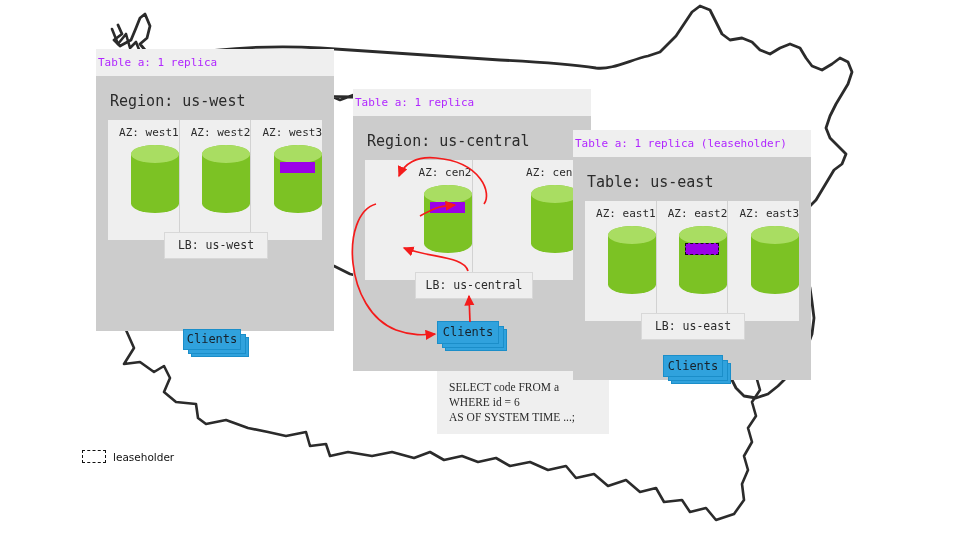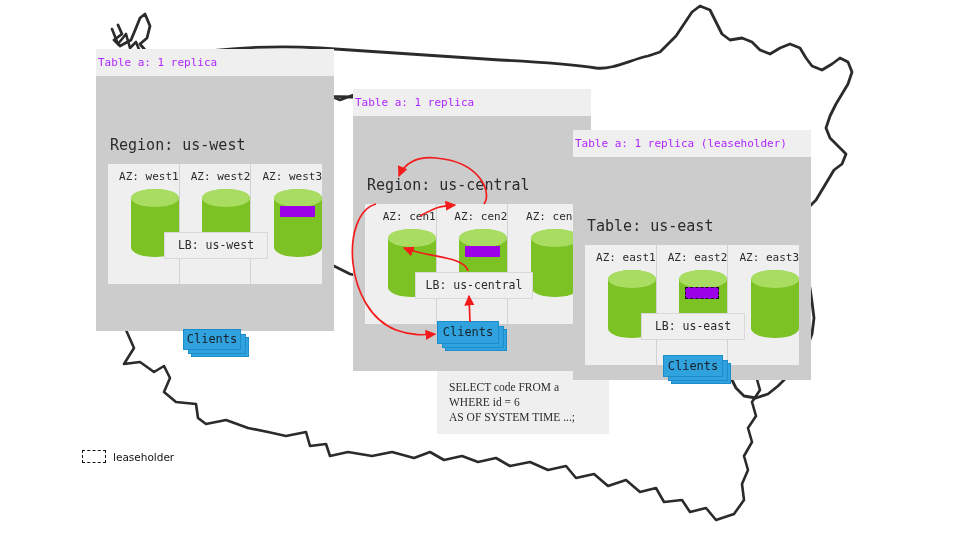--- a/index.html
+++ b/index.html
@@ -14,21 +14,21 @@
   #map{position:absolute;left:0;top:0;width:960px;height:540px;}
 
   
   .region{position:absolute;background:#cccccc;}
   .region-head{
     background:#efefef;height:27px;line-height:27px;
     padding-left:2px;color:#b026ff;font-size:11px;letter-spacing:0px;
     white-space:nowrap;
   }
   .region-title{
-    color:#2b2b2b;font-size:15px;padding:16px 0 10px 14px;white-space:nowrap;margin-top:44px;
+    color:#2b2b2b;font-size:15px;padding:16px 0 10px 14px;white-space:nowrap;
   }
   .az-row{display:flex;margin:0 12px;background:#efefef;}
   .az{
     flex:1;background:#efefef;border-right:1px solid #d2d2d2;
     padding:6px 0 10px 0;text-align:right;position:relative;
   }
   .az:last-child{border-right:none;}
   .az-label{font-size:11px;color:#2b2b2b;margin-bottom:6px;white-space:nowrap;}
   .cyl{position:relative;display:inline-block;}
   .cyl .body{
@@ -194,27 +194,20 @@
       <div class="sheet" style="left:5px;top:5px;width:56px;height:18px;"></div>
       <div class="front" style="width:56px;height:19px;line-height:19px;">Clients</div>
     </div>
   </div>
 
   <div class="region" style="left:353px;top:89px;width:238px;height:282px;z-index:2;">
     <div class="region-head">Table a: 1 replica</div>
     <div class="region-title">Region: us-central</div>
     <div class="az-row" style="height:120px;">
       <div class="az">
-        <div class="az-label">AZ: cen1</div>
-        <div class="cyl" style="width:48px;height:68px;">
-          <div class="body"></div>
-          <div class="top"></div>
-        </div>
-      </div>
-      <div class="az">
         <div class="az-label">AZ: cen2</div>
         <div class="cyl" style="width:48px;height:68px;">
           <div class="body"></div>
           <div class="top"></div>
           <div class="replica" style="left:6px;top:17px;width:35px;height:11px;"></div>
         </div>
       </div>
       <div class="az">
         <div class="az-label">AZ: cen3</div>
         <div class="cyl" style="width:48px;height:68px;">

